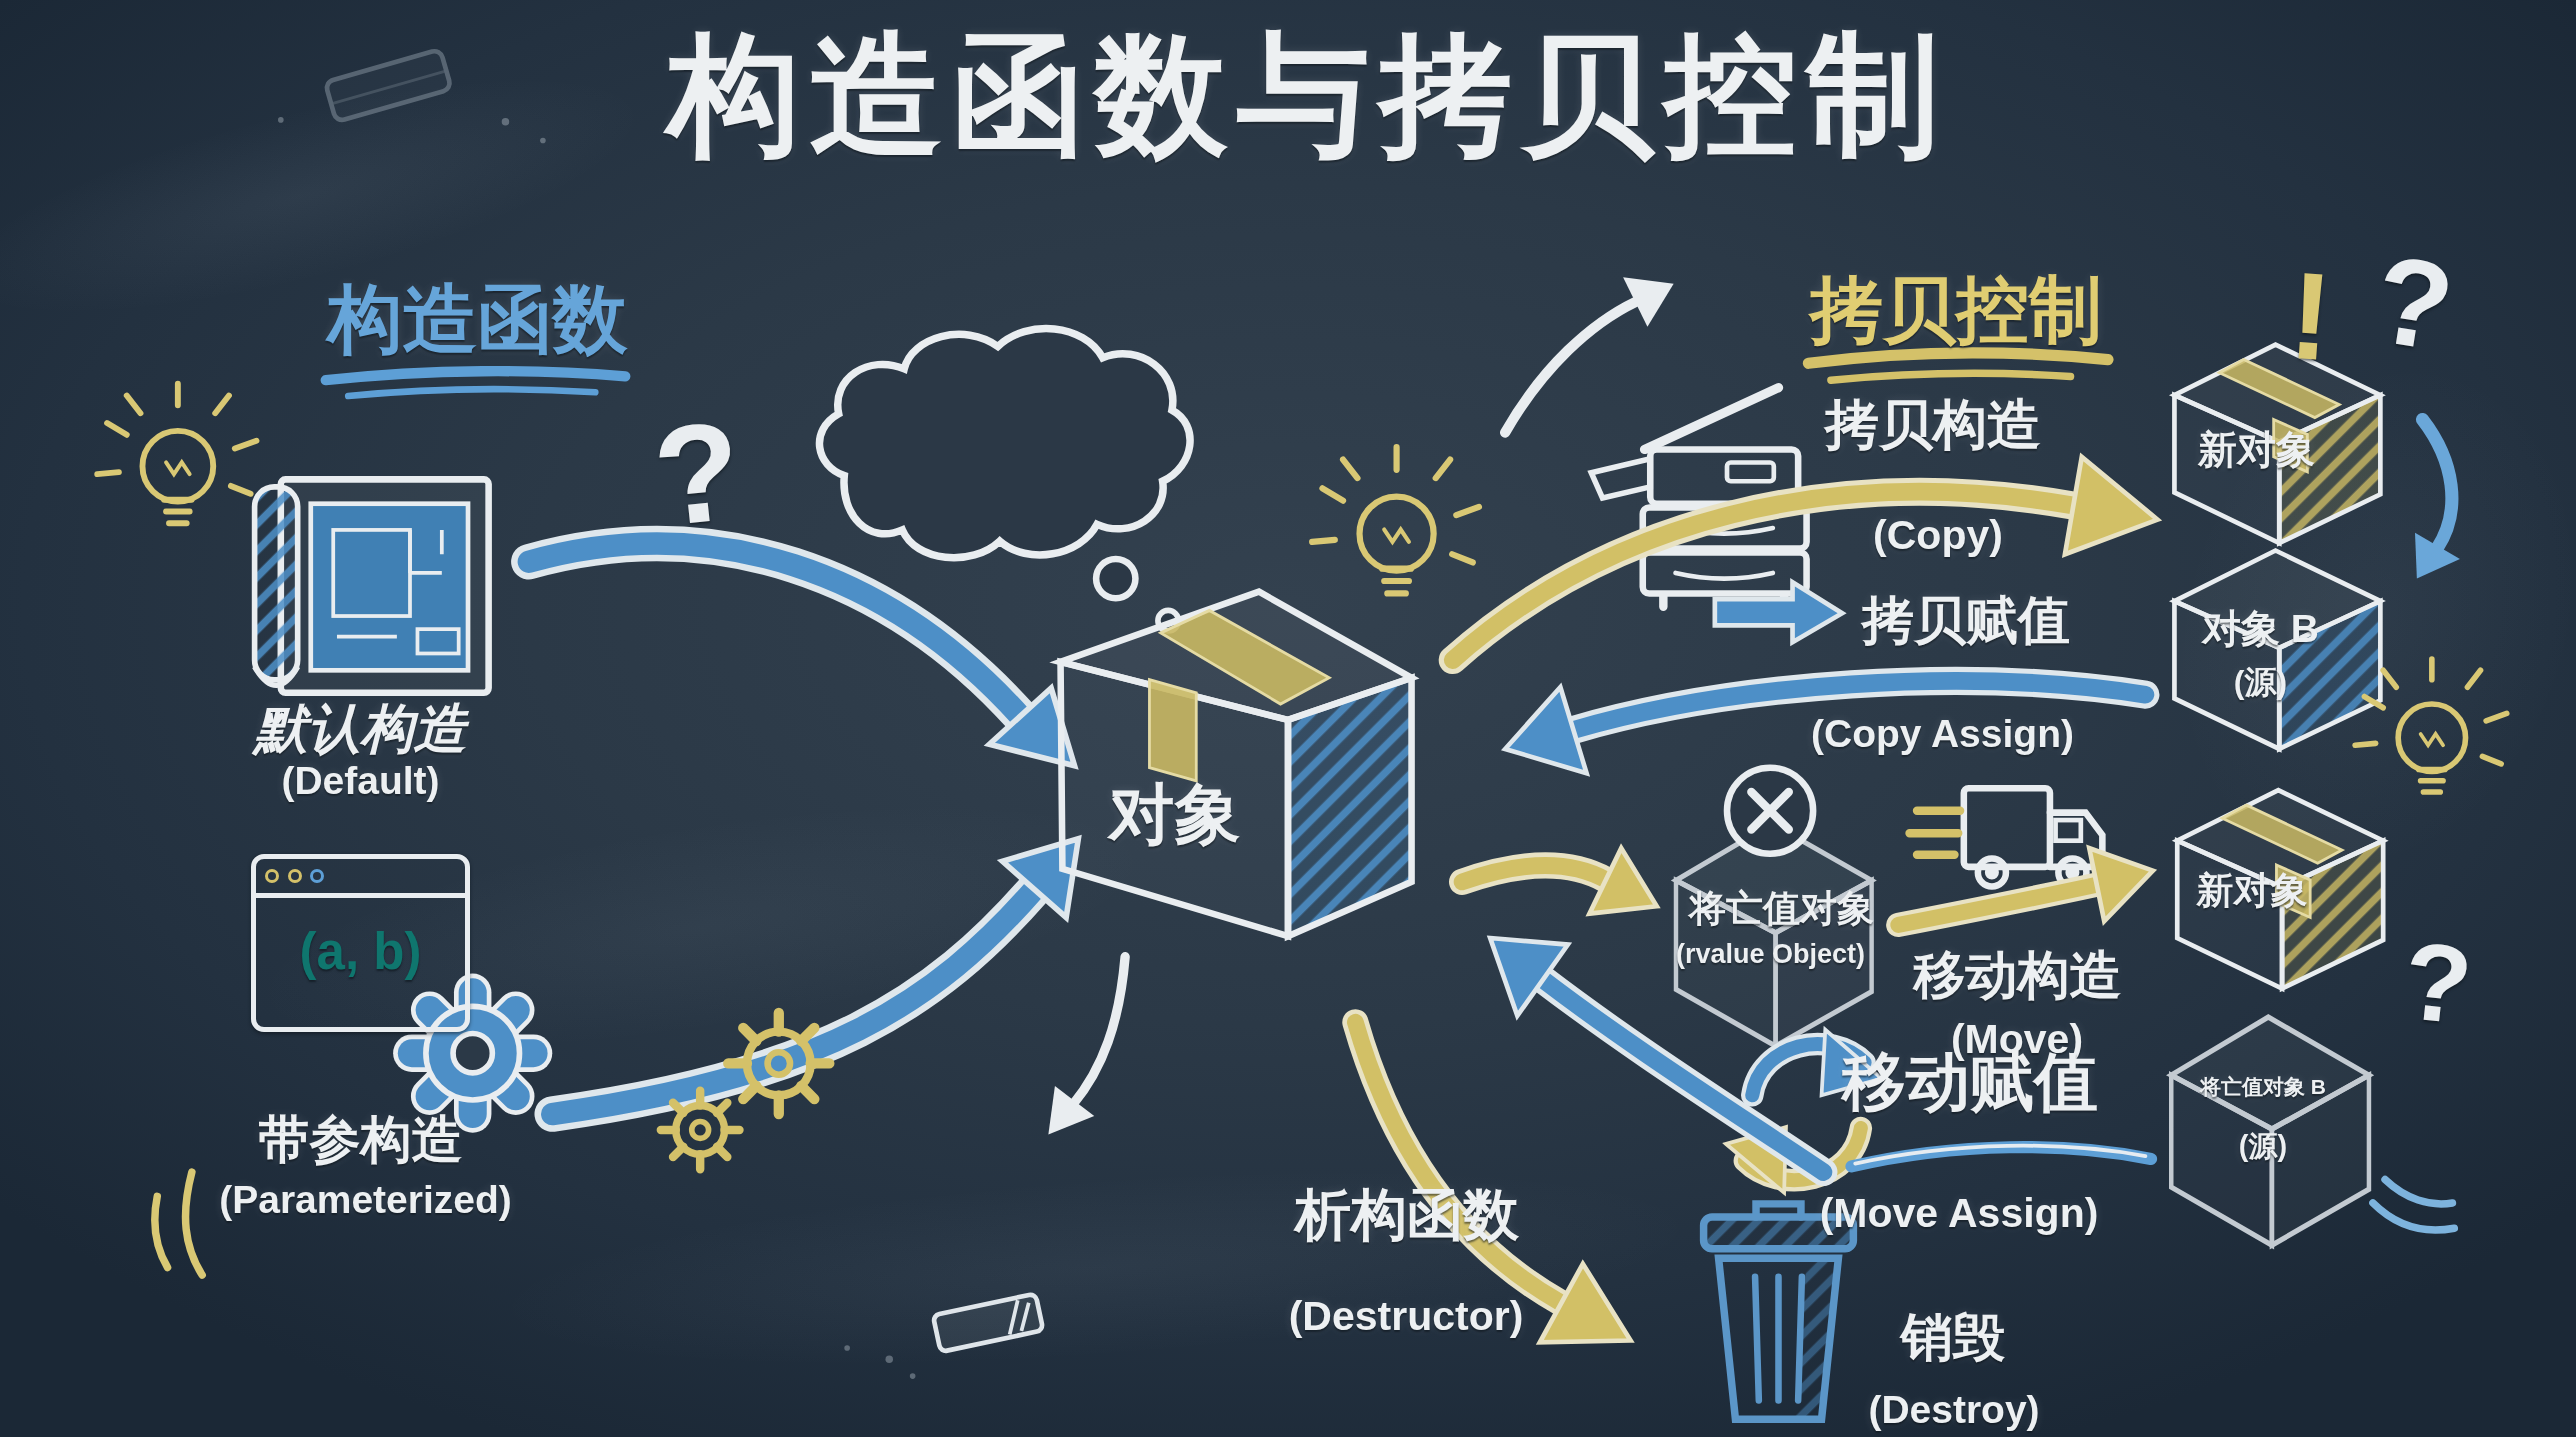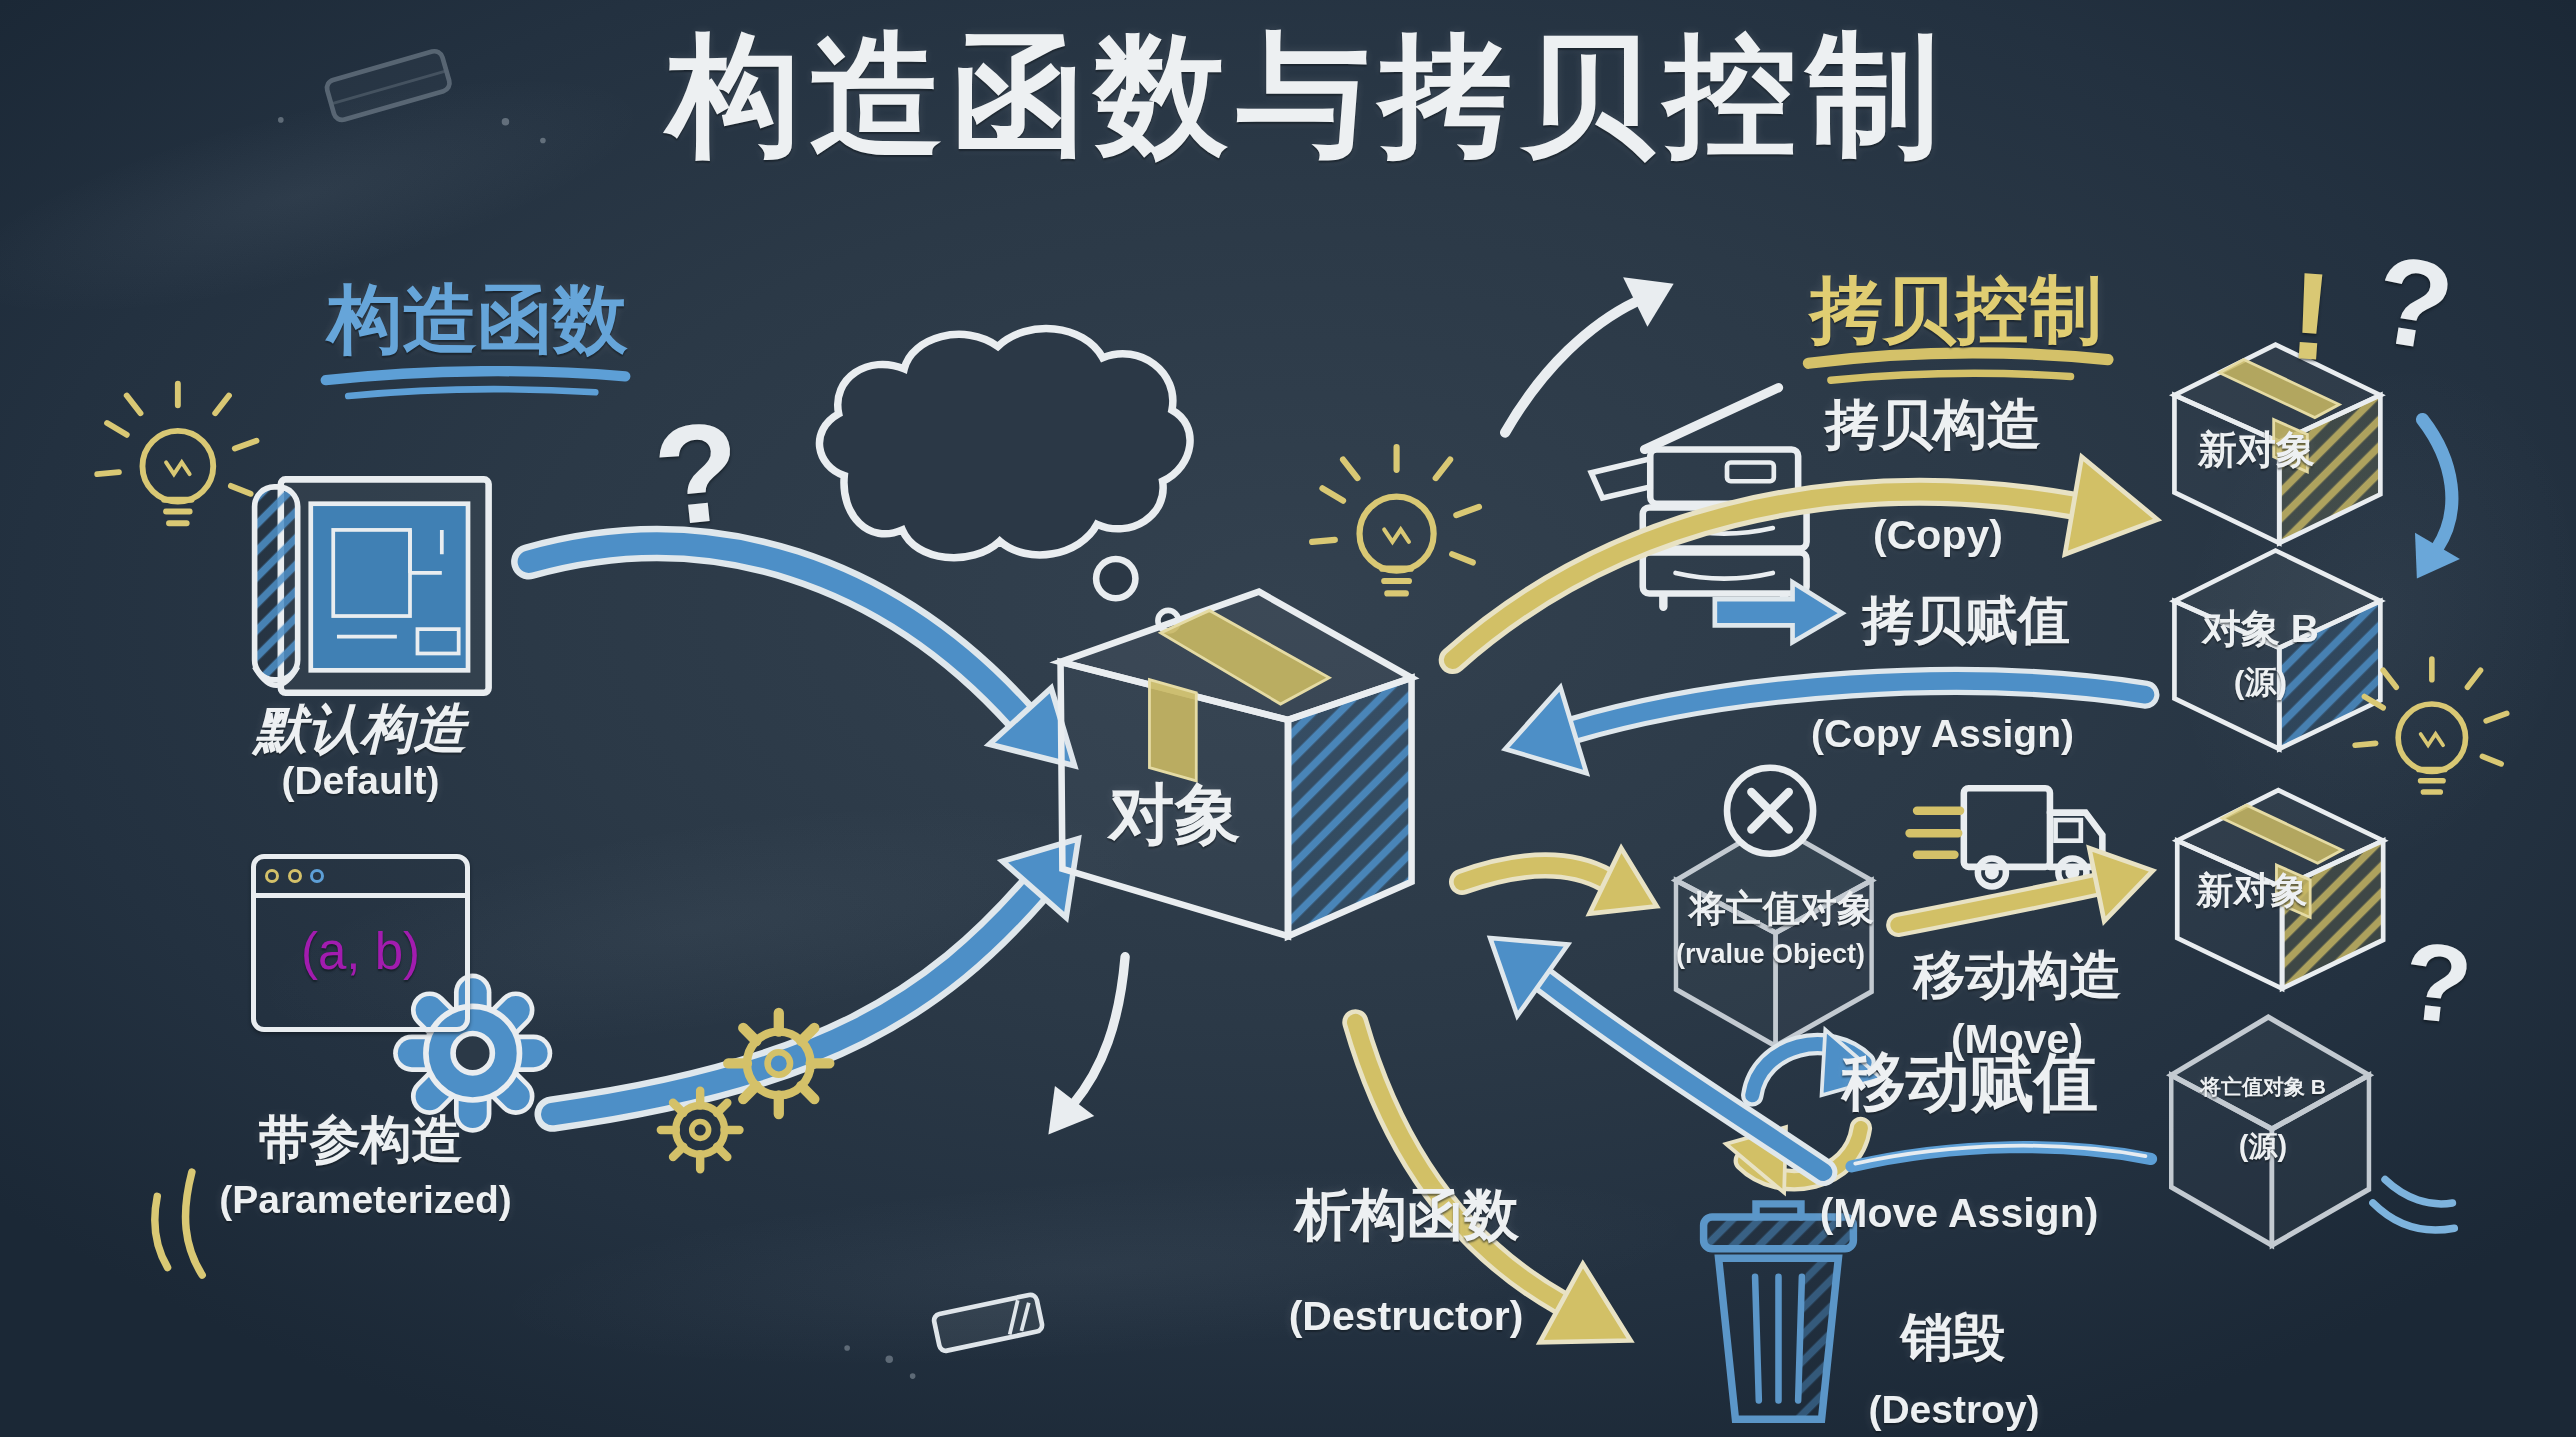--- a/index.html
+++ b/index.html
@@ -23,21 +23,21 @@
   .txt-layer{position:absolute;left:0;top:0;width:2576px;height:1438px;z-index:2;pointer-events:none;}
   #param-window{
     position:absolute;left:251px;top:854px;width:219px;height:178px;
     border:5.6px solid #e9edf0;border-radius:13px;box-sizing:border-box;
     box-shadow:0 1.9px 3.7px rgba(10,16,22,.5);
   }
   #param-window .bar{height:34px;border-bottom:5.6px solid #e9edf0;display:flex;align-items:center;padding-left:9.4px;gap:8.4px;}
   #param-window .dot{width:14px;height:14px;border-radius:50%;border:3.7px solid #d4c169;box-sizing:border-box;}
   #param-window .dot.b{border-color:#5d9fd6;}
   #param-window .win-text{
-    text-align:center;font-size:51px;font-weight:400;color:#a21caf;margin-top:24px;
+    text-align:center;font-size:51px;font-weight:700;color:#0f766e;margin-top:24px;
     text-shadow:0 1.9px 1.9px rgba(10,16,22,.55);
   }
 </style>
 </head>
 <body>
 
 <div class="smudge" style="left:-56px;top:112px;width:711px;height:168px;background:radial-gradient(closest-side,rgba(185,200,214,.07),transparent);transform:rotate(-14deg);"></div>
 <div class="smudge" style="left:243px;top:824px;width:917px;height:206px;background:radial-gradient(closest-side,rgba(185,200,214,.05),transparent);transform:rotate(-9deg);"></div>
 <div class="smudge" style="left:487px;top:1179px;width:1217px;height:178px;background:radial-gradient(closest-side,rgba(185,200,214,.06),transparent);transform:rotate(-4deg);"></div>
 <div class="smudge" style="left:2181px;top:356px;width:393px;height:524px;background:radial-gradient(closest-side,rgba(185,200,214,.05),transparent);transform:rotate(18deg);"></div>

